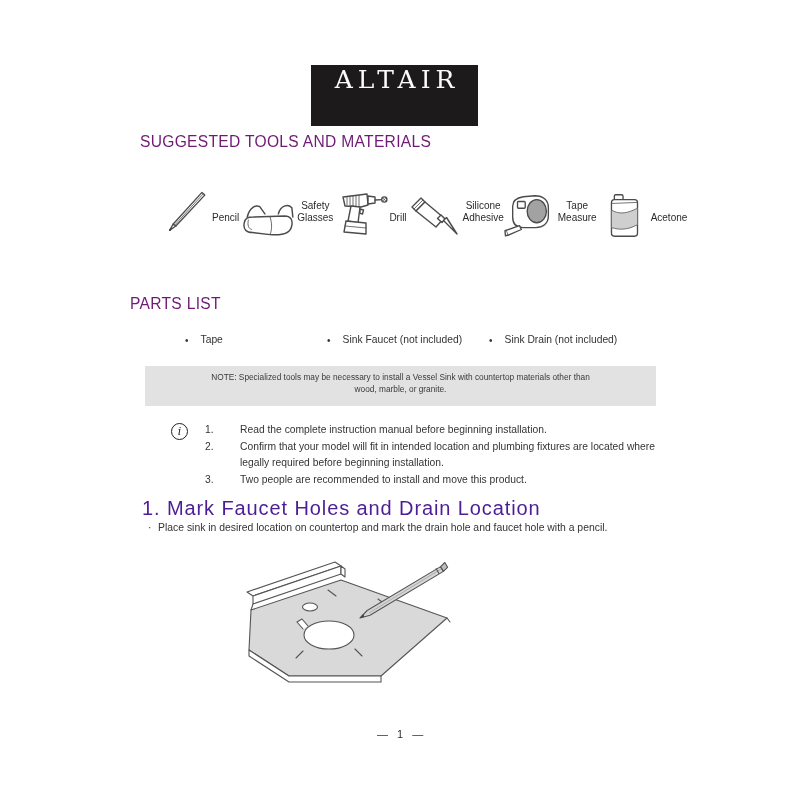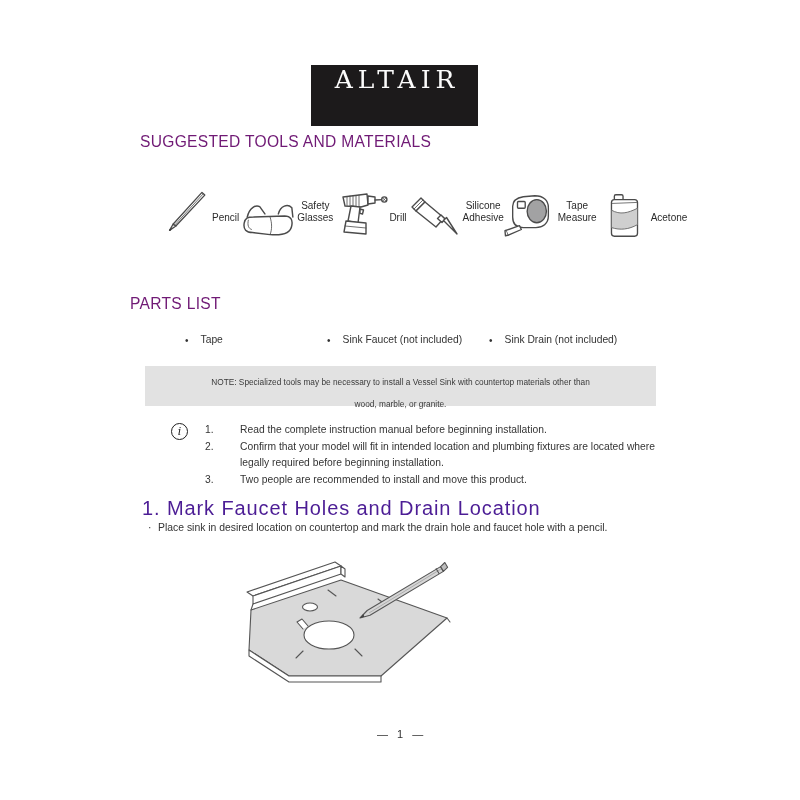--- a/index.html
+++ b/index.html
@@ -27,21 +27,21 @@
   .ln-thin{stroke:#4b4b4b;stroke-width:.8;fill:none;stroke-linecap:round;}
 
   
   .parts-item{position:absolute;top:334px;display:flex;font-size:10.3px;color:#333;}
   .parts-item .bullet{margin-right:12px;font-size:10px;line-height:13px;}
   .part-0{left:185px;} .part-1{left:327px;} .part-2{left:489px;}
 
   
   .note-box{position:absolute;left:145px;top:366px;width:511px;height:40px;background:#e2e2e2;
             display:flex;justify-content:center;align-items:flex-start;}
-  .note-box .txt{margin-top:5px;width:392px;text-align:center;font-size:8.3px;line-height:22px;color:#3a3a3a;}
+  .note-box .txt{margin-top:5px;width:392px;text-align:center;font-size:8.3px;line-height:12px;color:#3a3a3a;}
 
   
   .info-icon{position:absolute;left:171px;top:423px;width:17px;height:17px;box-sizing:border-box;
              border:1.4px solid #1f1f1f;border-radius:50%;display:flex;align-items:center;justify-content:center;
              font-family:"DejaVu Serif",serif;font-style:italic;font-size:11px;line-height:11px;color:#1f1f1f;padding-bottom:1px;}
   .inst-list{position:absolute;left:205px;top:422px;font-size:10.3px;line-height:16.5px;color:#343434;}
   .inst-row{display:flex;}
   .inst-num{width:35px;flex-shrink:0;}
   .inst-text{width:418px;}
 

